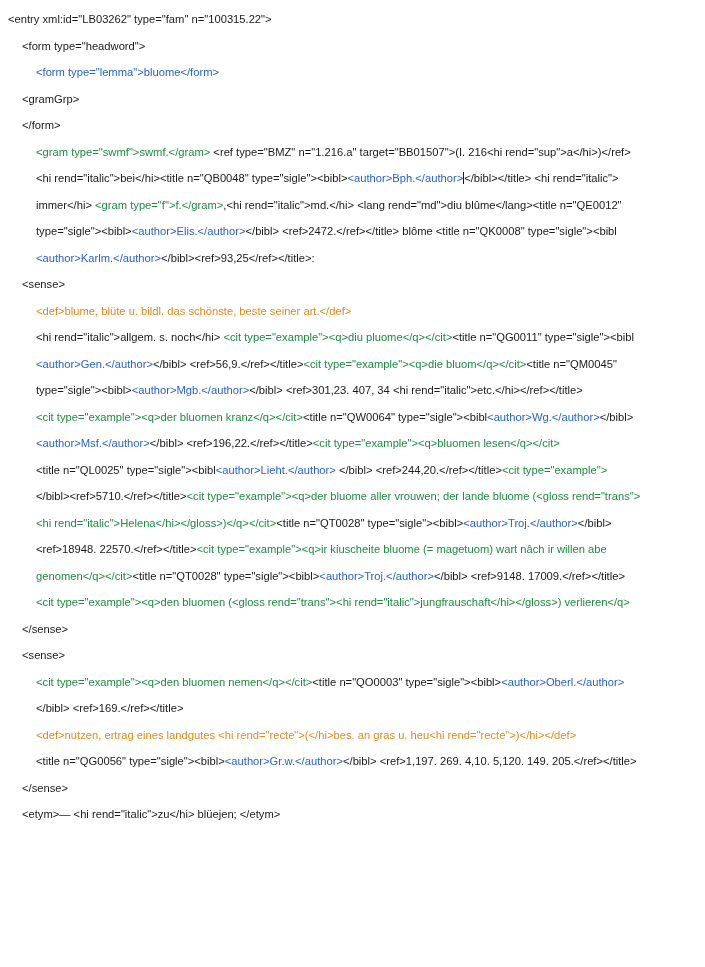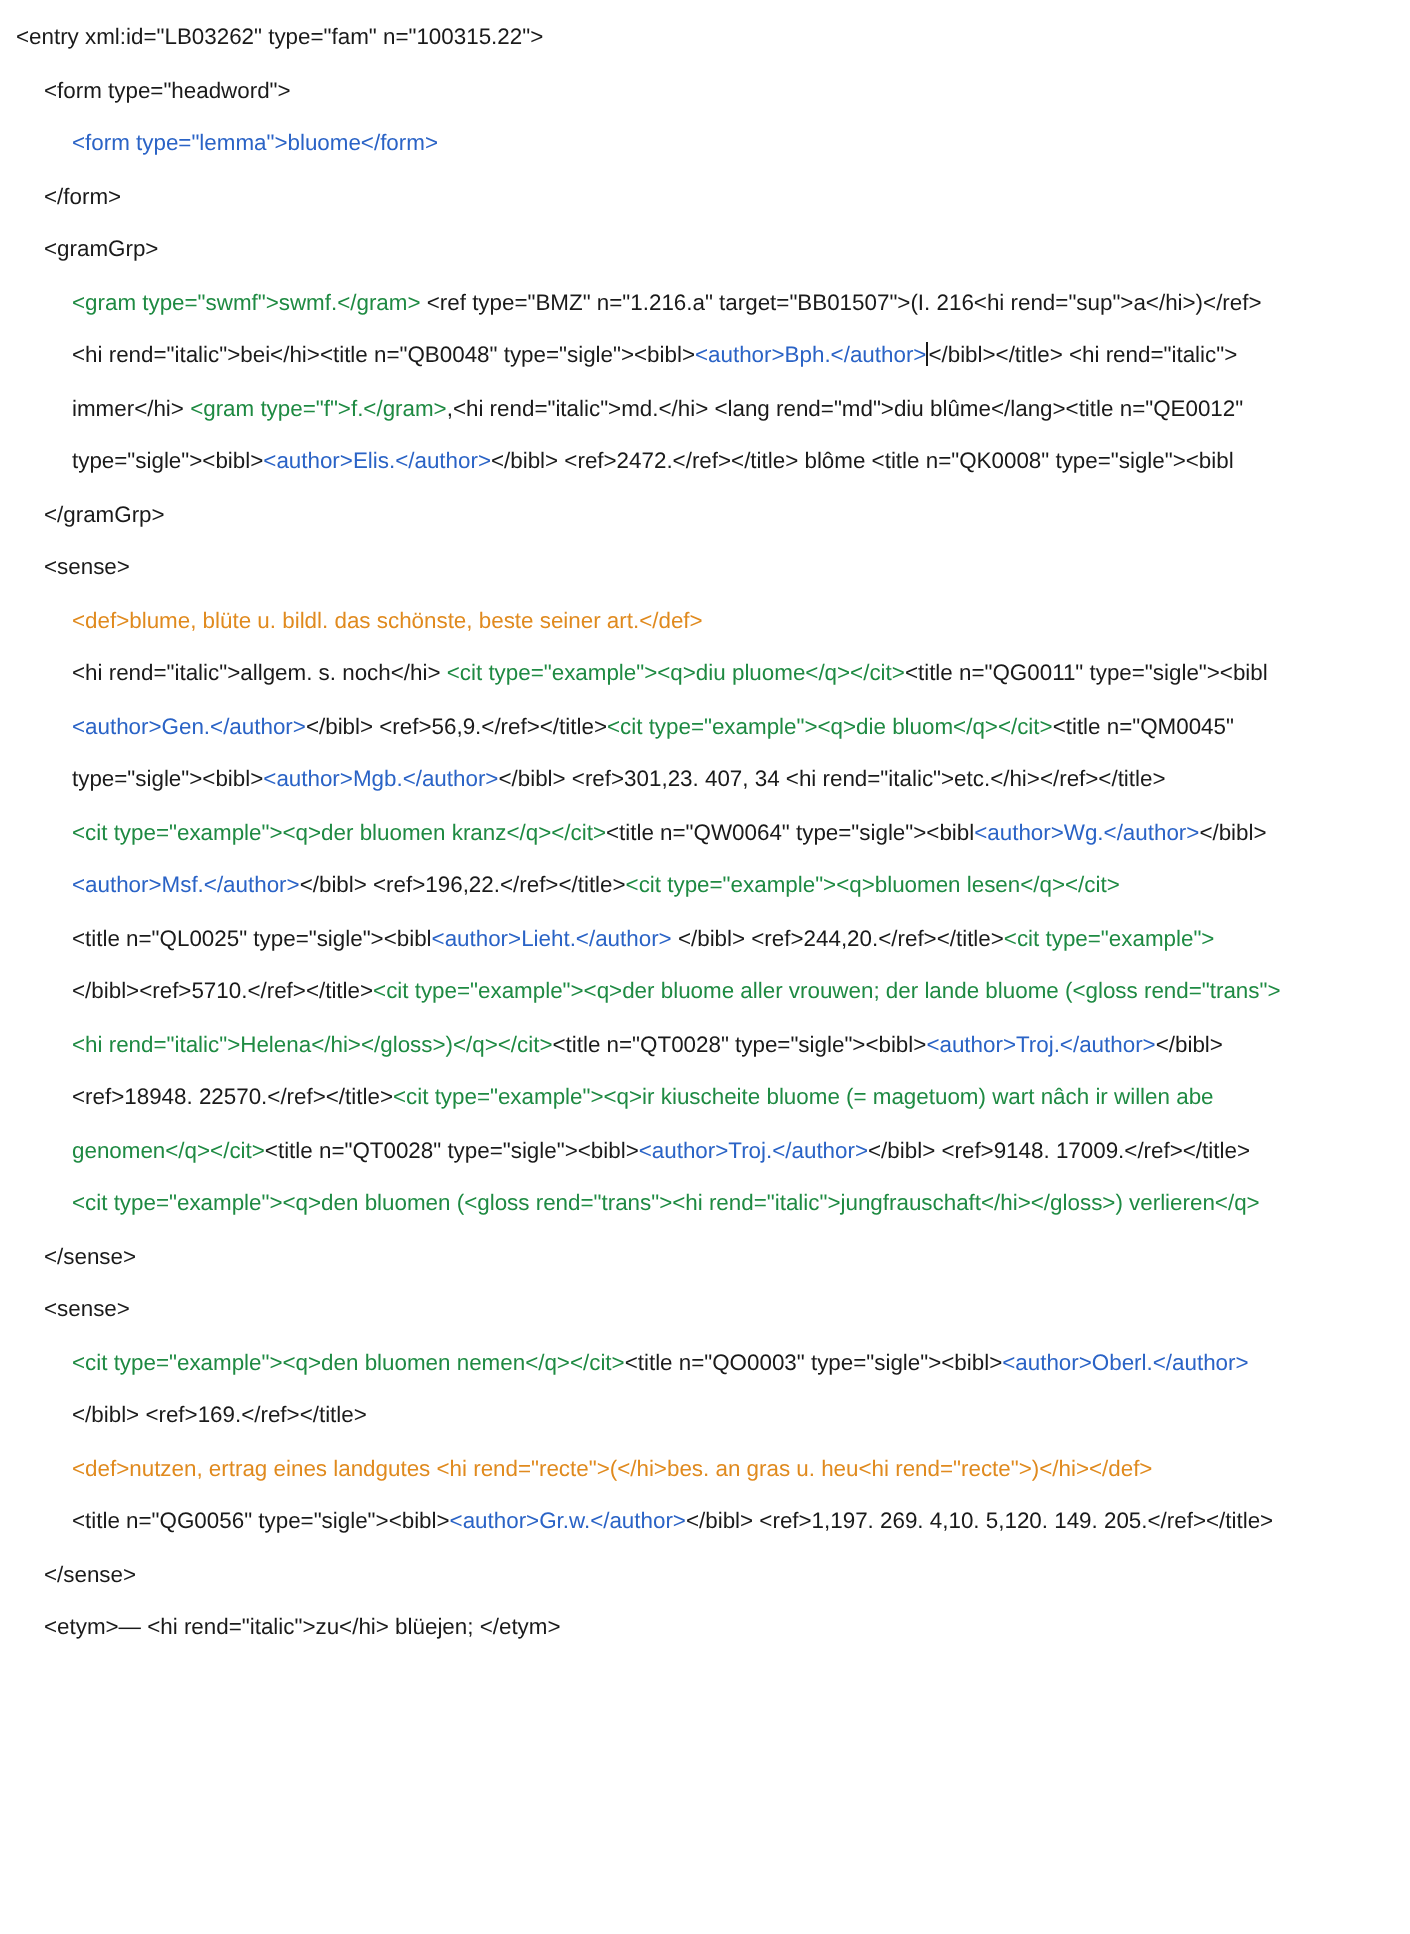--- a/index.html
+++ b/index.html
@@ -46,27 +46,27 @@
     margin: 0 0px;
   }
 </style>
 </head>
 <body>
 
 <div id="xml-editor">
     <div class="line i0"><span class="tag">&lt;entry xml:id="LB03262" type="fam" n="100315.22"&gt;</span></div>
     <div class="line i1"><span class="tag">&lt;form type="headword"&gt;</span></div>
     <div class="line i2"><span class="blue">&lt;form type="lemma"&gt;bluome&lt;/form&gt;</span></div>
+    <div class="line i1"><span class="tag">&lt;gramGrp&gt;</span></div>
     <div class="line i1"><span class="tag">&lt;/form&gt;</span></div>
-    <div class="line i1"><span class="tag">&lt;gramGrp&gt;</span></div>
     <div class="line i2"><span class="green">&lt;gram type="swmf"&gt;swmf.&lt;/gram&gt;</span><span class="tag"> &lt;ref type="BMZ" n="1.216.a" target="BB01507"&gt;(I. 216&lt;hi rend="sup"&gt;a&lt;/hi&gt;)&lt;/ref&gt;</span></div>
     <div class="line i2"><span class="tag">&lt;hi rend="italic"&gt;bei&lt;/hi&gt;&lt;title n="QB0048" type="sigle"&gt;&lt;bibl&gt;</span><span class="blue">&lt;author&gt;Bph.&lt;/author&gt;</span><span class="caret"></span><span class="tag">&lt;/bibl&gt;&lt;/title&gt; &lt;hi rend="italic"&gt;</span></div>
     <div class="line i2"><span class="tag">immer&lt;/hi&gt; </span><span class="green">&lt;gram type="f"&gt;f.&lt;/gram&gt;</span><span class="tag">,&lt;hi rend="italic"&gt;md.&lt;/hi&gt; &lt;lang rend="md"&gt;diu blûme&lt;/lang&gt;&lt;title n="QE0012"</span></div>
     <div class="line i2"><span class="tag">type="sigle"&gt;&lt;bibl&gt;</span><span class="blue">&lt;author&gt;Elis.&lt;/author&gt;</span><span class="tag">&lt;/bibl&gt; &lt;ref&gt;2472.&lt;/ref&gt;&lt;/title&gt; blôme &lt;title n="QK0008" type="sigle"&gt;&lt;bibl</span></div>
-    <div class="line i1"><span class="tag">&lt;/gramGrp&gt;</span></div>
+    <div class="line i2"><span class="blue">&lt;author&gt;Karlm.&lt;/author&gt;</span><span class="tag">&lt;/bibl&gt;&lt;ref&gt;93,25&lt;/ref&gt;&lt;/title&gt;:</span></div>
     <div class="line i1"><span class="tag">&lt;sense&gt;</span></div>
     <div class="line i2"><span class="orange">&lt;def&gt;blume, blüte u. bildl. das schönste, beste seiner art.&lt;/def&gt;</span></div>
     <div class="line i2"><span class="tag">&lt;hi rend="italic"&gt;allgem. s. noch&lt;/hi&gt; </span><span class="green">&lt;cit type="example"&gt;&lt;q&gt;diu pluome&lt;/q&gt;&lt;/cit&gt;</span><span class="tag">&lt;title n="QG0011" type="sigle"&gt;&lt;bibl</span></div>
     <div class="line i2"><span class="blue">&lt;author&gt;Gen.&lt;/author&gt;</span><span class="tag">&lt;/bibl&gt; &lt;ref&gt;56,9.&lt;/ref&gt;&lt;/title&gt;</span><span class="green">&lt;cit type="example"&gt;&lt;q&gt;die bluom&lt;/q&gt;&lt;/cit&gt;</span><span class="tag">&lt;title n="QM0045"</span></div>
     <div class="line i2"><span class="tag">type="sigle"&gt;&lt;bibl&gt;</span><span class="blue">&lt;author&gt;Mgb.&lt;/author&gt;</span><span class="tag">&lt;/bibl&gt; &lt;ref&gt;301,23. 407, 34 &lt;hi rend="italic"&gt;etc.&lt;/hi&gt;&lt;/ref&gt;&lt;/title&gt;</span></div>
     <div class="line i2"><span class="green">&lt;cit type="example"&gt;&lt;q&gt;der bluomen kranz&lt;/q&gt;&lt;/cit&gt;</span><span class="tag">&lt;title n="QW0064" type="sigle"&gt;&lt;bibl</span><span class="blue">&lt;author&gt;Wg.&lt;/author&gt;</span><span class="tag">&lt;/bibl&gt;</span></div>
     <div class="line i2"><span class="blue">&lt;author&gt;Msf.&lt;/author&gt;</span><span class="tag">&lt;/bibl&gt; &lt;ref&gt;196,22.&lt;/ref&gt;&lt;/title&gt;</span><span class="green">&lt;cit type="example"&gt;&lt;q&gt;bluomen lesen&lt;/q&gt;&lt;/cit&gt;</span></div>
     <div class="line i2"><span class="tag">&lt;title n="QL0025" type="sigle"&gt;&lt;bibl</span><span class="blue">&lt;author&gt;Lieht.&lt;/author&gt;</span><span class="tag"> &lt;/bibl&gt; &lt;ref&gt;244,20.&lt;/ref&gt;&lt;/title&gt;</span><span class="green">&lt;cit type="example"&gt;</span></div>
     <div class="line i2"><span class="tag">&lt;/bibl&gt;&lt;ref&gt;5710.&lt;/ref&gt;&lt;/title&gt;</span><span class="green">&lt;cit type="example"&gt;&lt;q&gt;der bluome aller vrouwen; der lande bluome (&lt;gloss rend="trans"&gt;</span></div>
     <div class="line i2"><span class="green">&lt;hi rend="italic"&gt;Helena&lt;/hi&gt;&lt;/gloss&gt;)&lt;/q&gt;&lt;/cit&gt;</span><span class="tag">&lt;title n="QT0028" type="sigle"&gt;&lt;bibl&gt;</span><span class="blue">&lt;author&gt;Troj.&lt;/author&gt;</span><span class="tag">&lt;/bibl&gt;</span></div>

